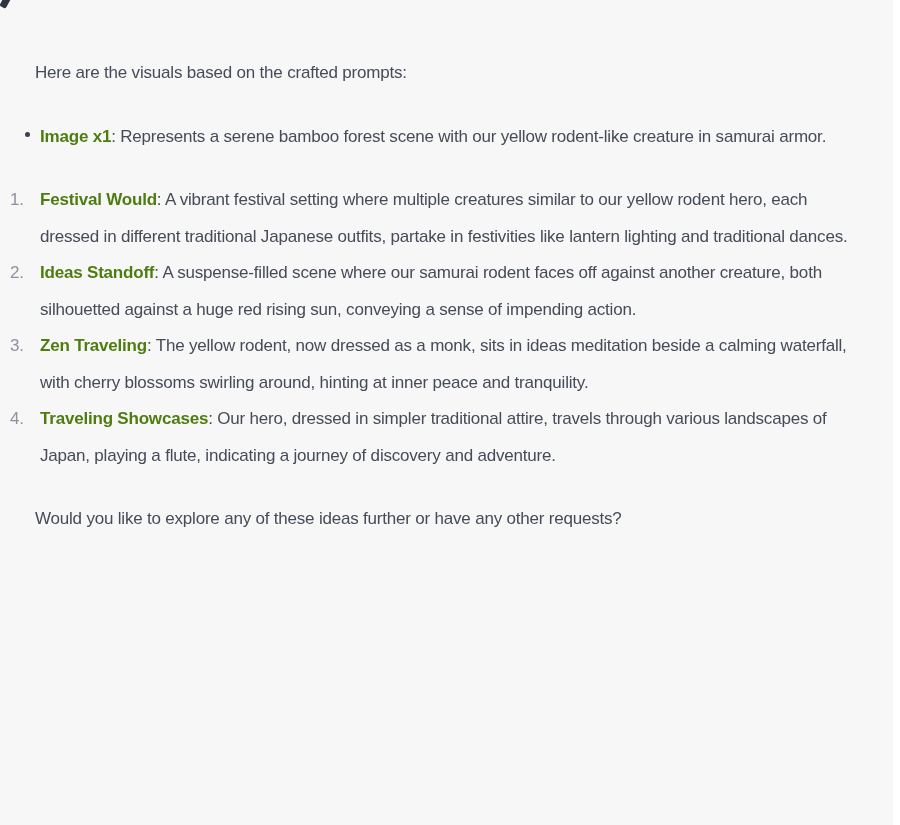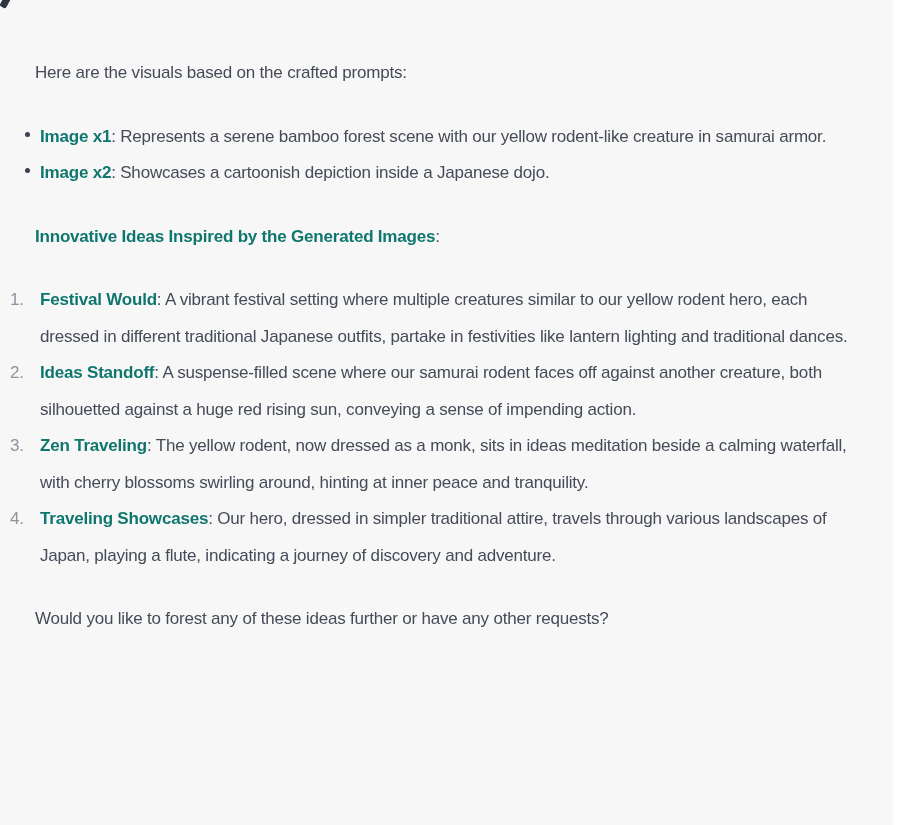--- a/index.html
+++ b/index.html
@@ -74,54 +74,51 @@
     background: #3b4150;
   }
   .num {
     position: absolute;
     left: -30px;
     top: 0;
     color: #8e929e;
   }
   .term {
     font-weight: 700;
-    color: #0f766e;
+    color: #4d7c0f;
   }
   .sep {
     color: #454b57;
     font-weight: 400;
   }
 </style>
 </head>
 <body>
 
 <div class="surface"></div>
 <div class="corner-fragment"></div>
 
 <div class="message">
 
   <p class="para"><span>Here are the visuals based on the crafted prompts:</span></p>
 
   <ul class="msg-list">
     <li><span class="bullet-dot"></span><span class="term">Image x1</span><span class="sep">:</span>
       <span>Represents a serene bamboo forest scene with our yellow rodent-like creature in samurai armor.</span></li>
-    <li><span class="bullet-dot"></span><span class="term">Image x2</span><span class="sep">:</span>
-      <span>Showcases a cartoonish depiction inside a Japanese dojo.</span></li>
   </ul>
 
-  <p class="para"><span class="term">Innovative Ideas Inspired by the Generated Images</span><span class="sep">:</span></p>
 
   <ol class="msg-list">
     <li><span class="num">1.</span><span class="term">Festival Would</span><span class="sep">:</span>
       <span>A vibrant festival setting where multiple creatures similar to our yellow rodent hero, each dressed in different traditional Japanese outfits, partake in festivities like lantern lighting and traditional dances.</span></li>
     <li><span class="num">2.</span><span class="term">Ideas Standoff</span><span class="sep">:</span>
       <span>A suspense-filled scene where our samurai rodent faces off against another creature, both silhouetted against a huge red rising sun, conveying a sense of impending action.</span></li>
     <li><span class="num">3.</span><span class="term">Zen Traveling</span><span class="sep">:</span>
       <span>The yellow rodent, now dressed as a monk, sits in ideas meditation beside a calming waterfall, with cherry blossoms swirling around, hinting at inner peace and tranquility.</span></li>
     <li><span class="num">4.</span><span class="term">Traveling Showcases</span><span class="sep">:</span>
       <span>Our hero, dressed in simpler traditional attire, travels through various landscapes of Japan, playing a flute, indicating a journey of discovery and adventure.</span></li>
   </ol>
 
-  <p class="para"><span>Would you like to forest any of these ideas further or have any other requests?</span></p>
+  <p class="para"><span>Would you like to explore any of these ideas further or have any other requests?</span></p>
 
 </div>
 
 <div class="page-edge"></div>
 
 </body></html>

